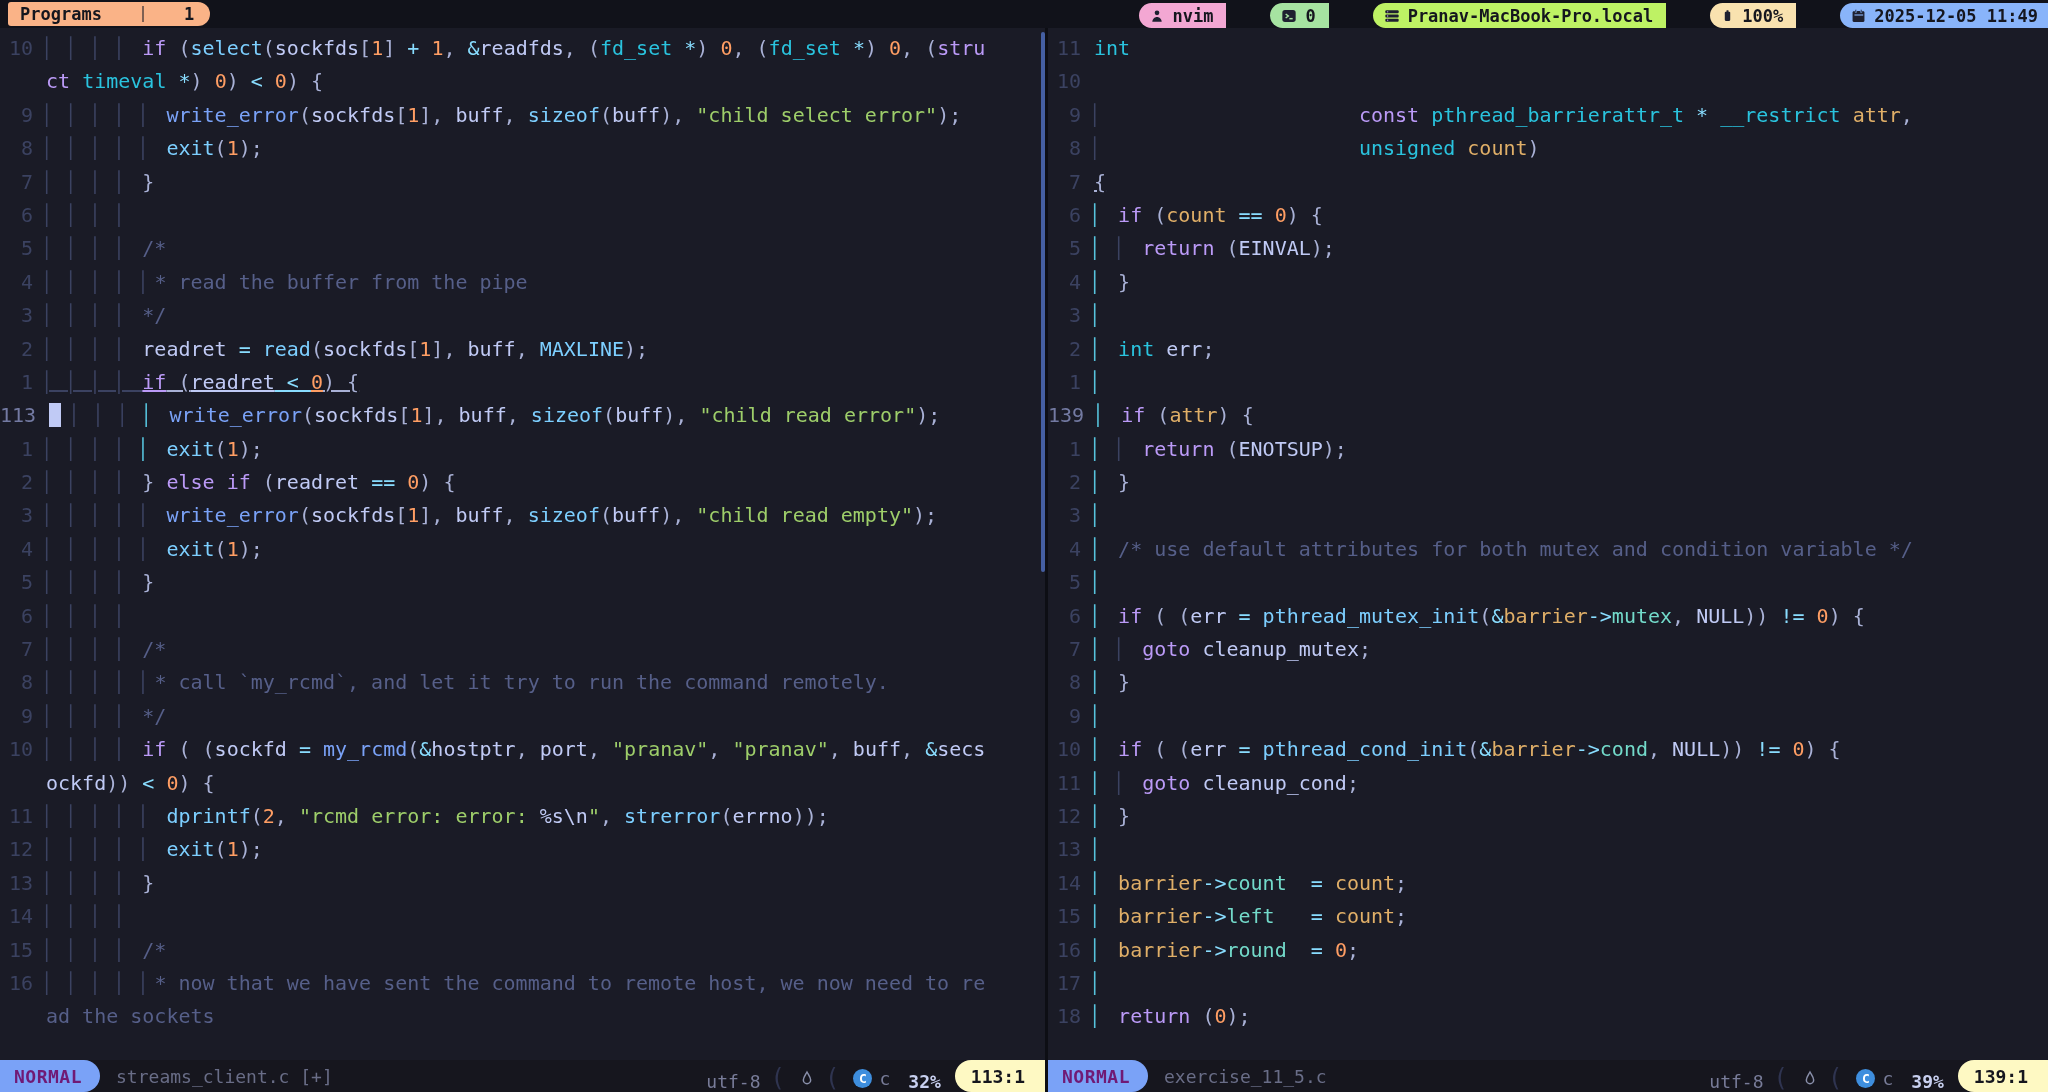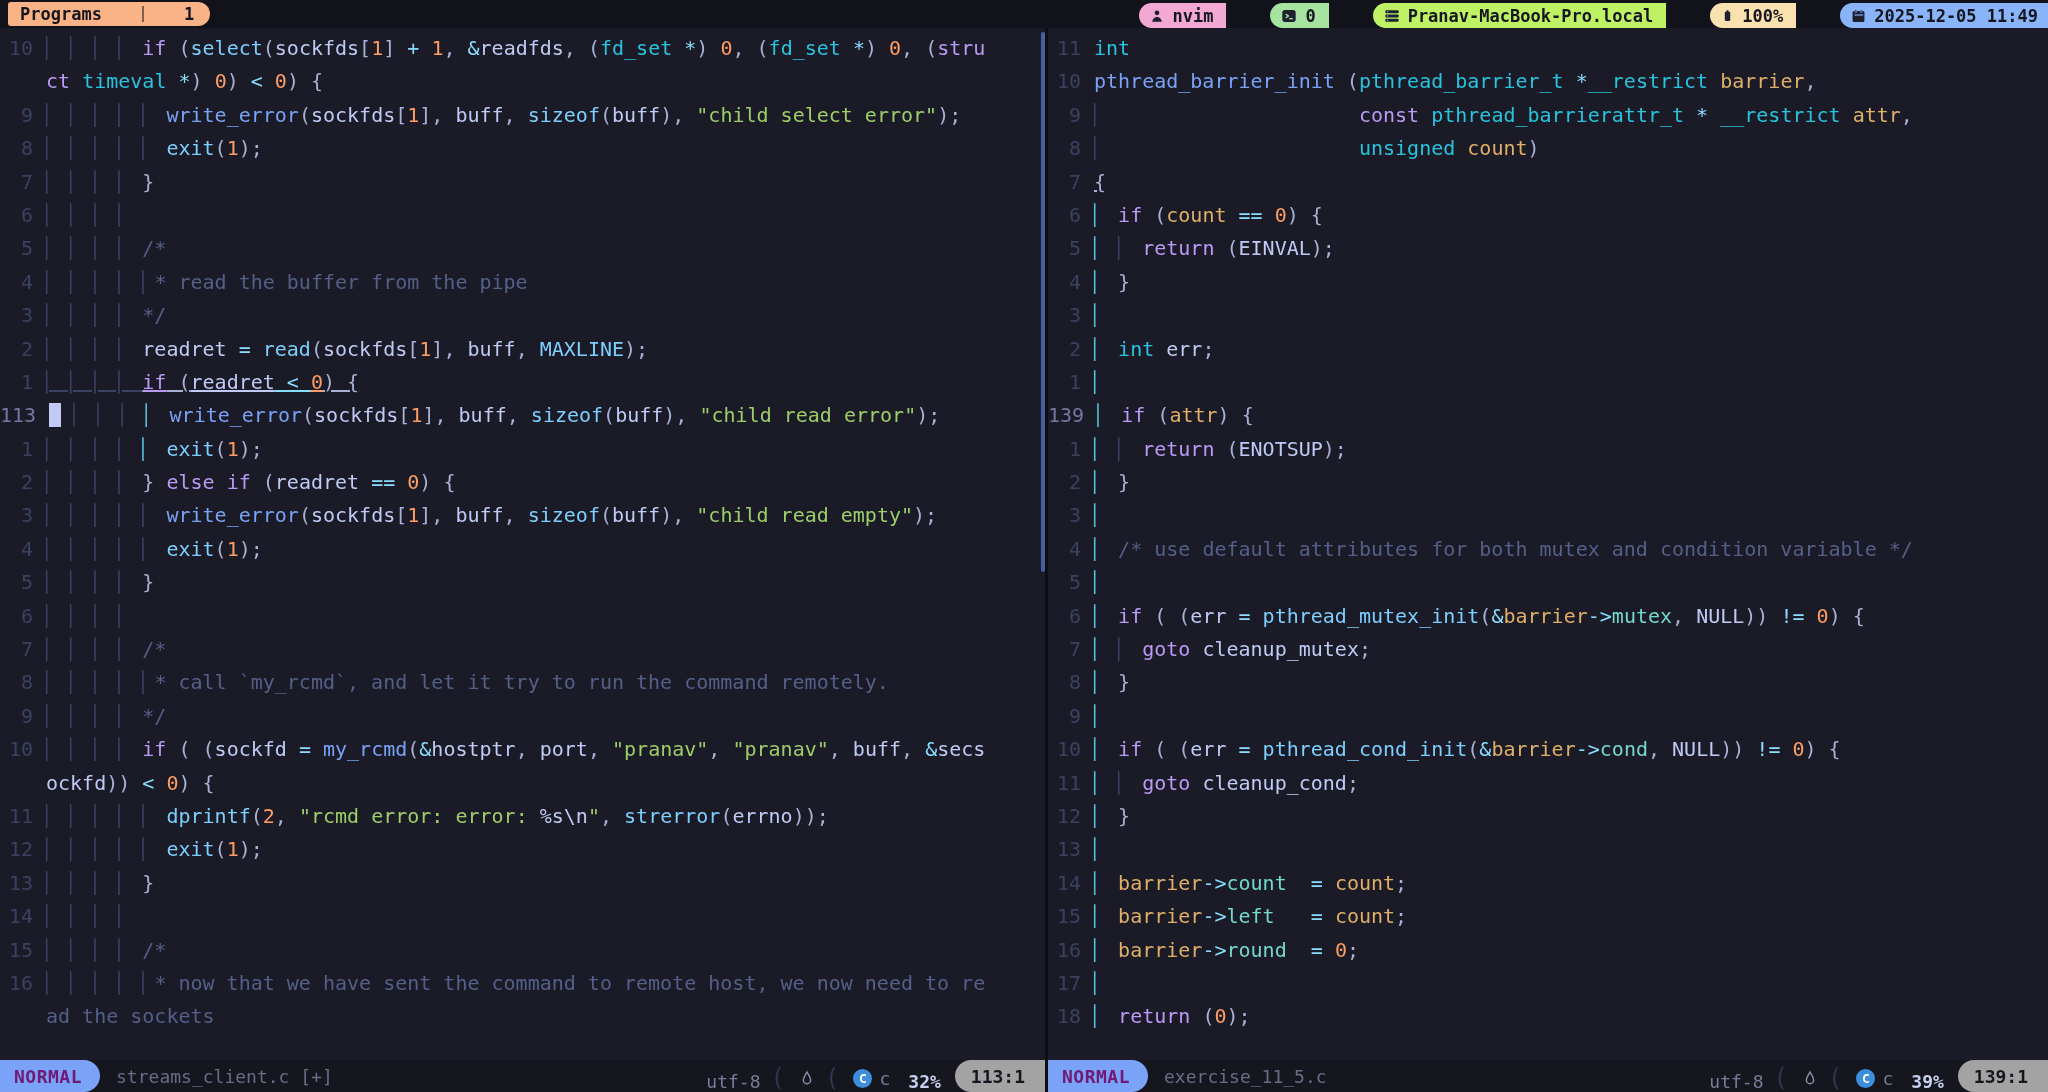--- a/index.html
+++ b/index.html
@@ -63,21 +63,21 @@
   .sl-sep::before { content:"("; color:#2f3450; font-size:24px; margin:0 7px 0 10px; }
   .sl-enc { color:#787c99; }
   .sl-seg { display:flex; align-items:center; gap:7px; }
   .c-badge {
     width:19px; height:19px; border-radius:50%; background:#3e8ede; color:#ffffff;
     font-size:13px; font-weight:bold; display:flex; align-items:center; justify-content:center;
   }
   .sl-pct { color:#c8d0f0; font-weight:bold; margin:0 14px 0 18px; }
   .pos-pill {
     height:32px; display:flex; align-items:center; padding:0 20px 0 16px;
-    background:#a3a3a3; color:#15161e; font-weight:bold; border-radius:16px 0 0 16px;
+    background:#fef9c3; color:#15161e; font-weight:bold; border-radius:16px 0 0 16px;
   }
 </style>
 </head>
 <body>
 
 <div class="screen">
 
   <div class="tmux-bar">
     <div class="session-pill" id="session-pill" style="background: rgb(250, 179, 135); gap: 40px;">
       <span>Programs</span>
@@ -169,21 +169,21 @@
           <span class="pos-pill">113:1</span>
         </span>
       </div>
     </div>
 
     <div class="pane-divider"></div>
 
     <div class="pane pane-right">
       <div class="code">
           <div class="crow"><span class="gut">11</span><span class="ctext"><span class="t-ty">int</span></span></div>
-          <div class="crow"><span class="gut">10</span><span class="ctext"><span class="t-fn">pthread_barrier_init</span><span class="t-pn"> (</span><span class="t-ty">pthread_barrier_t</span><span class="t-op"> *</span><span class="t-ty">__restrict</span><span class="t-tx"> </span><span class="t-pr">barrier</span><span class="t-pn">,</span></span></div>
+          <div class="crow"><span class="gut">10</span></div>
           <div class="crow"><span class="gut">9</span><span class="ctext"><span class="t-gd">▏</span><span class="t-tx">                     </span><span class="t-kw">const</span><span class="t-tx"> </span><span class="t-ty">pthread_barrierattr_t</span><span class="t-op"> * </span><span class="t-ty">__restrict</span><span class="t-tx"> </span><span class="t-pr">attr</span><span class="t-pn">,</span></span></div>
           <div class="crow"><span class="gut">8</span><span class="ctext"><span class="t-gd">▏</span><span class="t-tx">                     </span><span class="t-ty">unsigned</span><span class="t-tx"> </span><span class="t-pr">count</span><span class="t-pn">)</span></span></div>
           <div class="crow u"><span class="gut">7</span><span class="ctext"><span class="t-pn">{</span></span></div>
           <div class="crow"><span class="gut">6</span><span class="ctext"><span class="t-gds">▏ </span><span class="t-kw">if</span><span class="t-pn"> (</span><span class="t-pr">count</span><span class="t-op"> == </span><span class="t-nu">0</span><span class="t-pn">) {</span></span></div>
           <div class="crow"><span class="gut">5</span><span class="ctext"><span class="t-gds">▏ </span><span class="t-gd">▏ </span><span class="t-kw">return</span><span class="t-pn"> (</span><span class="t-ct">EINVAL</span><span class="t-pn">);</span></span></div>
           <div class="crow"><span class="gut">4</span><span class="ctext"><span class="t-gds">▏ </span><span class="t-pn">}</span></span></div>
           <div class="crow"><span class="gut">3</span><span class="ctext"><span class="t-gds">▏</span></span></div>
           <div class="crow"><span class="gut">2</span><span class="ctext"><span class="t-gds">▏ </span><span class="t-ty">int</span><span class="t-tx"> </span><span class="t-vr">err</span><span class="t-pn">;</span></span></div>
           <div class="crow"><span class="gut">1</span><span class="ctext"><span class="t-gds">▏</span></span></div>
           <div class="crow"><span class="gut cur">139</span><span class="ctext"><span class="t-gds">▏ </span><span class="t-kw">if</span><span class="t-pn"> (</span><span class="t-pr">attr</span><span class="t-pn">) {</span></span></div>

